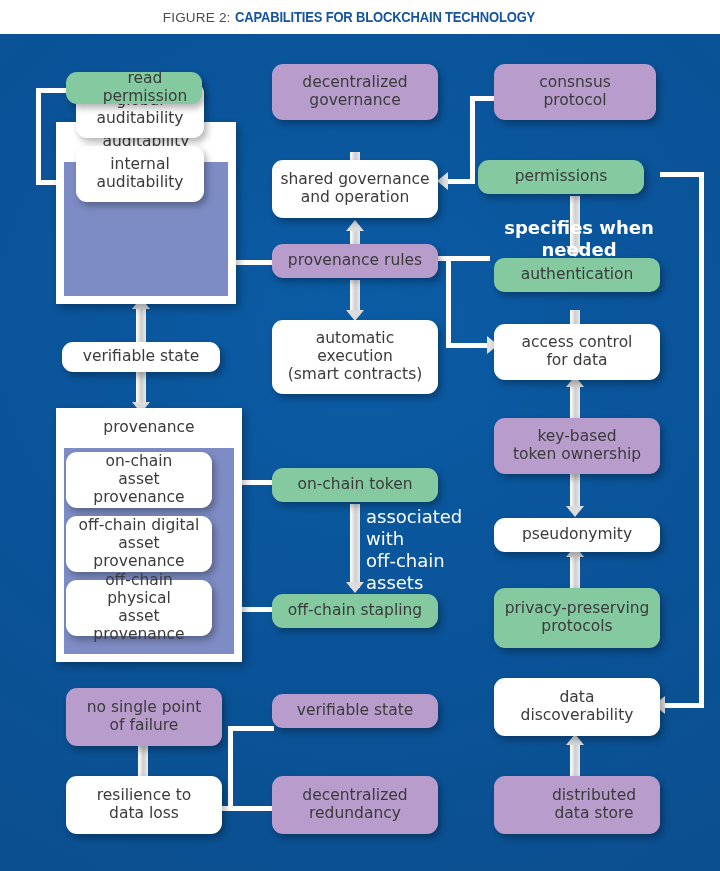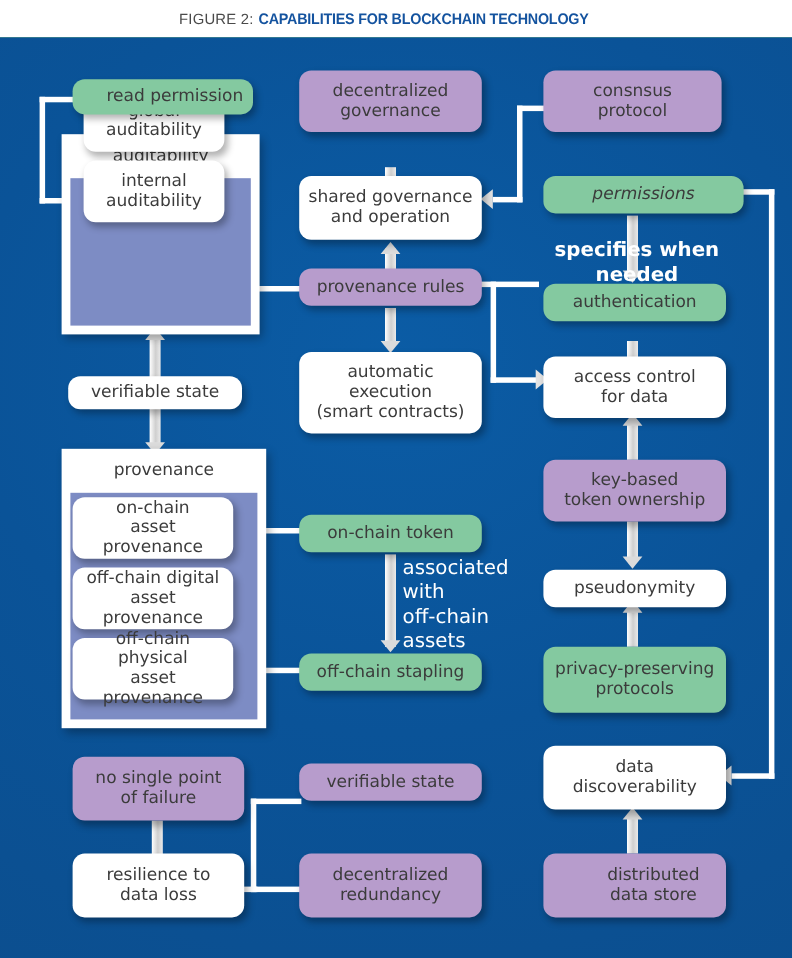--- a/index.html
+++ b/index.html
@@ -1,17 +1,17 @@
 <!DOCTYPE html>
 <html><head>
 <meta charset="utf-8">
 <style>
   html,body{margin:0;padding:0;background:#fff;}
   body{font-family:"DejaVu Sans","Liberation Sans",sans-serif;}
-  #page{position:relative;width:720px;height:871px;background:#15803d;overflow:hidden;}
+  #page{position:relative;width:720px;height:871px;background:#c2410c;overflow:hidden;}
 
   
   #title-bar{position:absolute;left:0;top:0;width:720px;height:34px;
              display:flex;align-items:center;justify-content:center;background:#ffffff;}
   .fig-label{font-size:13.5px;color:#4a4a4a;letter-spacing:.2px;font-family:"Liberation Sans",sans-serif;}
   .fig-title{font-size:14px;color:#14539f;font-weight:bold;letter-spacing:-.2px;
              margin-left:4px;font-family:"Liberation Sans",sans-serif;
              transform:scaleX(.93);transform-origin:left center;}
 
   
@@ -161,21 +161,21 @@
     </div>
     <div class="node white" style="left:66px;top:482px;width:146px;height:56px;">
       <span class="txt">off-chain digital
 asset provenance</span>
     </div>
     <div class="node white" style="left:66px;top:546px;width:146px;height:56px;">
       <span class="txt">off-chain physical
 asset provenance</span>
     </div>
 
-    <div class="node green" style="left:66px;top:38px;width:164px;height:32px;padding-left:28px;">
+    <div class="node green" style="left:66px;top:38px;width:136px;height:32px;padding-left:28px;">
       <span class="txt">read permission</span>
     </div>
     <div class="node white" style="left:62px;top:308px;width:158px;height:30px;">
       <span class="txt">verifiable state</span>
     </div>
 
     <div class="node purple" style="left:272px;top:30px;width:166px;height:56px;">
       <span class="txt">decentralized
 governance</span>
     </div>
@@ -195,24 +195,24 @@
       <span class="txt">on-chain token</span>
     </div>
     <div class="node green" style="left:272px;top:560px;width:166px;height:34px;">
       <span class="txt">off-chain stapling</span>
     </div>
 
     <div class="node purple" style="left:494px;top:30px;width:162px;height:56px;">
       <span class="txt">consnsus
 protocol</span>
     </div>
-    <div class="node green" style="left:494px;top:126px;width:182px;height:34px;font-style:italic;">
+    <div class="node green" style="left:478px;top:126px;width:166px;height:34px;">
       <span class="txt">permissions</span>
     </div>
-    <div class="node green" style="left:494px;top:224px;width:166px;height:34px;">
+    <div class="node green" style="left:494px;top:224px;width:166px;height:34px;border-radius:10px;">
       <span class="txt">authentication</span>
     </div>
     <div class="node purple" style="left:494px;top:384px;width:166px;height:56px;">
       <span class="txt">key-based
 token ownership</span>
     </div>
     <div class="node white" style="left:494px;top:290px;width:166px;height:56px;">
       <span class="txt">access control
 for data</span>
     </div>

